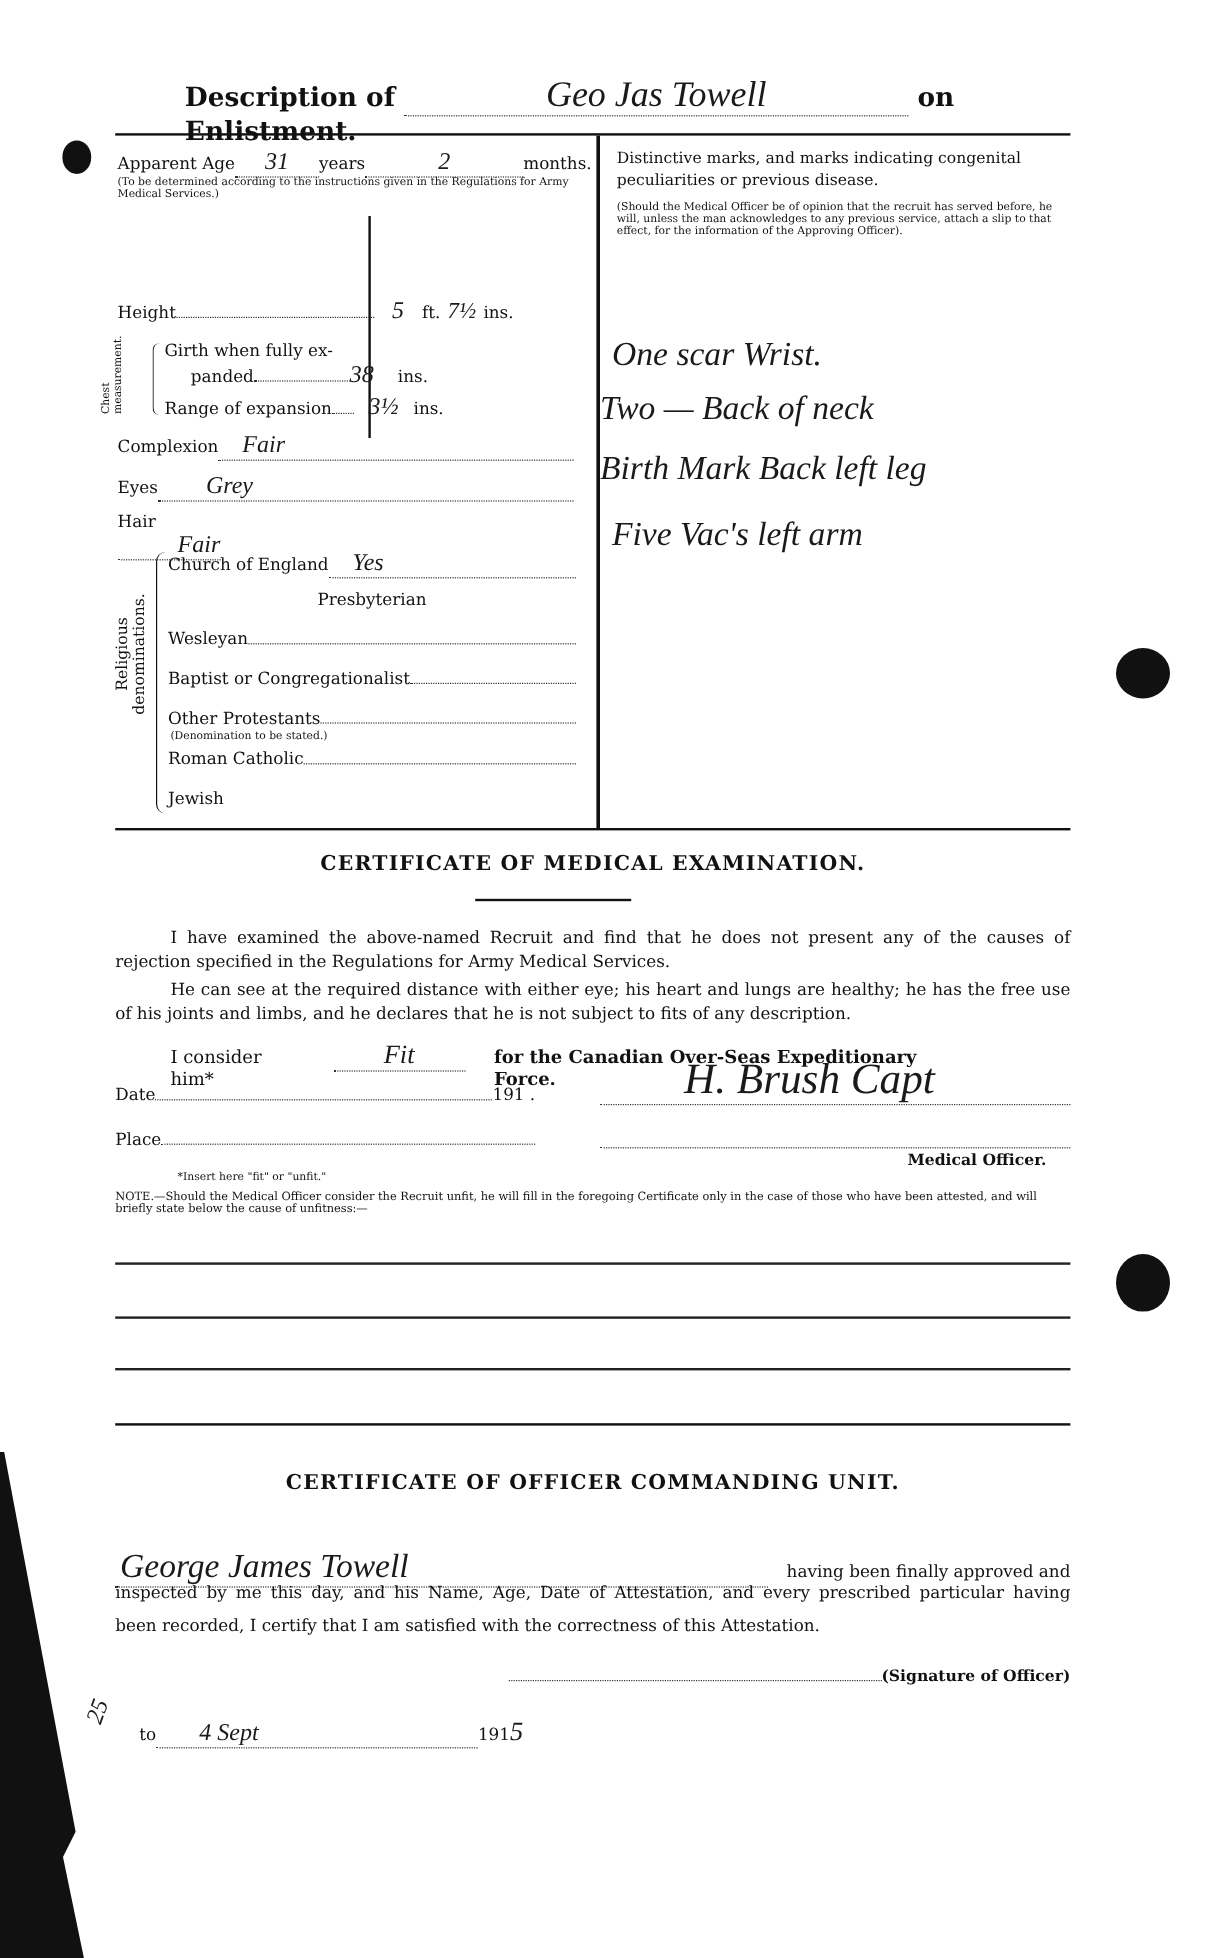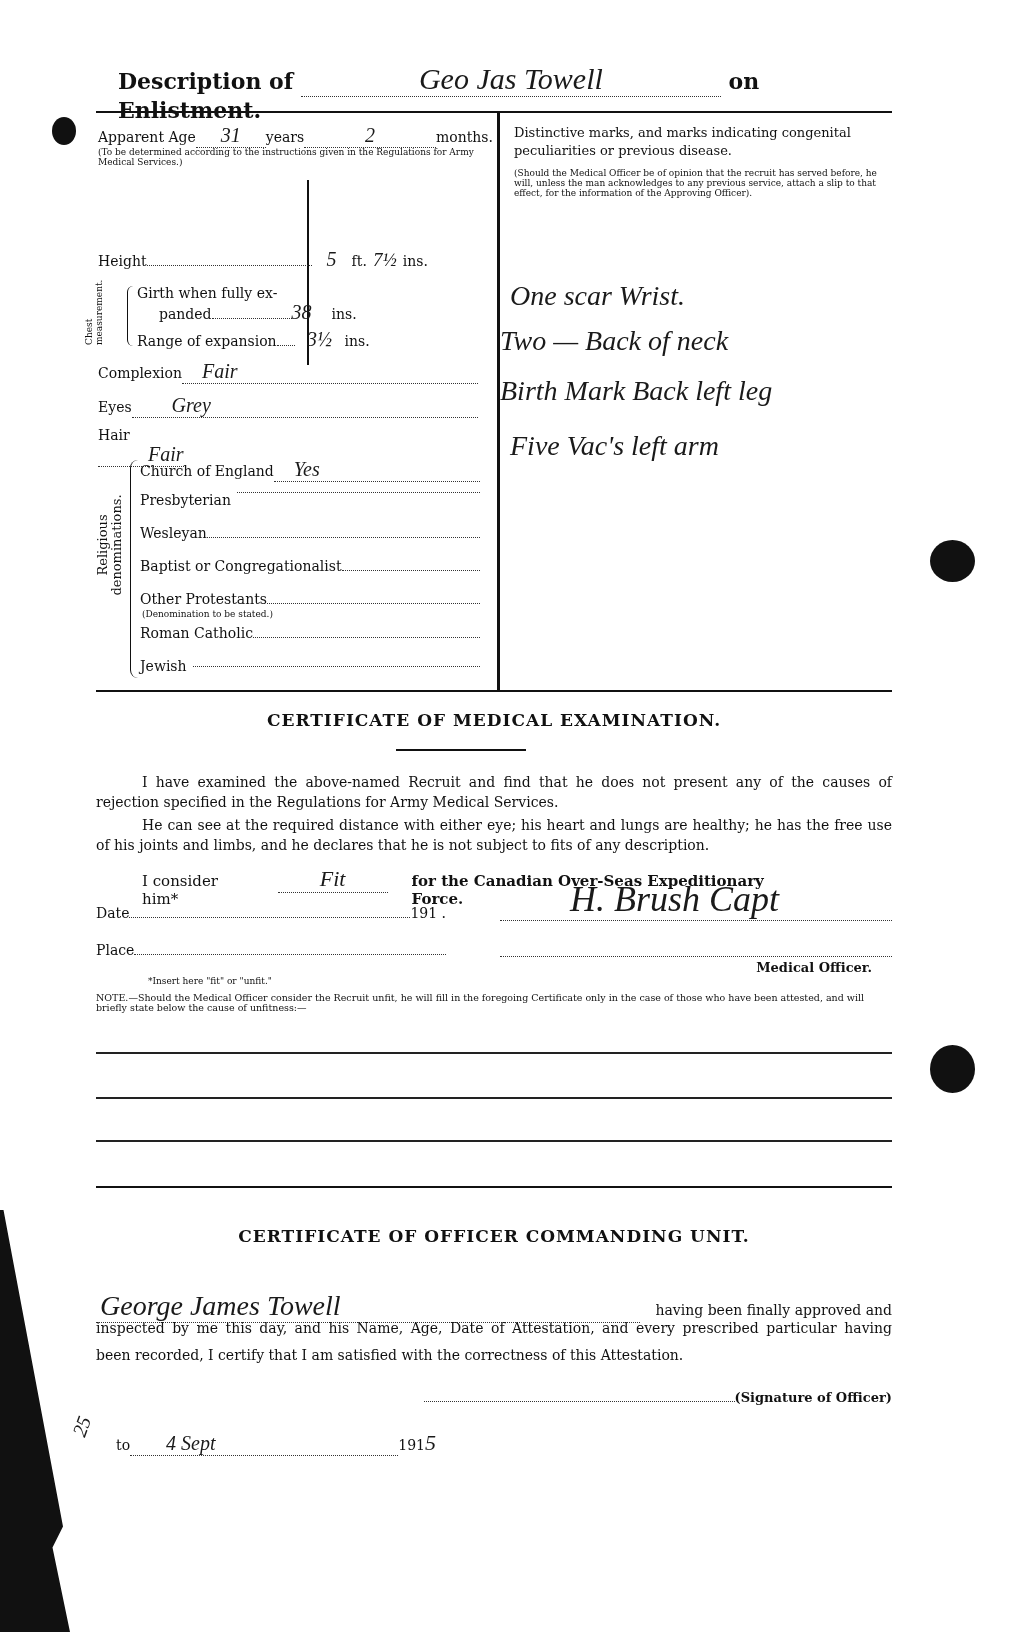--- a/index.html
+++ b/index.html
@@ -4,21 +4,21 @@
 <style>
   html, body { margin:0; padding:0; }
   body { width:1013px; height:1632px; background:#ffffff; position:relative; overflow:hidden;
          font-family:"DejaVu Serif", "Liberation Serif", serif; color:#111; }
   .abs { position:absolute; }
   .hand { font-family:"Liberation Serif", serif; font-style:italic; color:#1a1a1a; }
   .dots { border-bottom:1.5px dotted #333; }
   .rule { background:#111; height:2px; }
   .small { font-size:9px; line-height:10px; }
   .lbl { font-size:14px; }
-  .title { font-weight:bold; font-size:22px; }
+  .title { font-weight:bold; font-size:22px;margin-left:36px; }
   .cert-title { font-weight:bold; font-size:17px; letter-spacing:1px; }
   .body-txt { font-size:14px; line-height:20px; }
   .blot { background:#111; border-radius:50%; }
 </style>
 </head>
 <body>
 
 <div class="abs blot" style="left:52px;top:117px;width:24px;height:28px;"></div>
 <div class="abs blot" style="left:930px;top:540px;width:45px;height:42px;"></div>
 <div class="abs blot" style="left:930px;top:1045px;width:45px;height:48px;"></div>
@@ -85,42 +85,42 @@
   <span class="dots hand" style="flex:1;font-size:20px;padding-left:50px;">Fair</span>
 </div>
 
 <div class="abs" style="left:96px;top:600px;width:110px;font-size:13px;line-height:14px;transform:rotate(-90deg);transform-origin:left top;text-align:center;">Religious denominations.</div>
 <div class="abs" style="left:130px;top:460px;width:8px;height:218px;border-left:1.5px solid #111;border-radius:8px 0 0 8px;"></div>
 
 <div class="abs lbl" style="left:140px;top:458px;width:340px;display:flex;align-items:baseline;">
   <span>Church of England</span>
   <span class="dots hand" style="flex:1;font-size:20px;padding-left:20px;">Yes</span>
 </div>
-<div class="abs lbl" style="left:140px;top:492px;width:340px;display:flex;align-items:flex-start;">
+<div class="abs lbl" style="left:140px;top:492px;width:340px;display:flex;align-items:center;flex-direction:column;">
   <span>Presbyterian</span>
   <span class="dots" style="flex:1;margin-left:6px;"></span>
 </div>
 <div class="abs lbl" style="left:140px;top:525px;width:340px;display:flex;align-items:baseline;">
   <span>Wesleyan</span>
   <span class="dots" style="flex:1;"></span>
 </div>
 <div class="abs lbl" style="left:140px;top:558px;width:340px;display:flex;align-items:baseline;">
   <span>Baptist or Congregationalist</span>
   <span class="dots" style="flex:1;"></span>
 </div>
 <div class="abs lbl" style="left:140px;top:591px;width:340px;display:flex;align-items:baseline;">
   <span>Other Protestants</span>
   <span class="dots" style="flex:1;"></span>
 </div>
 <div class="abs small" style="left:142px;top:609px;">(Denomination to be stated.)</div>
 <div class="abs lbl" style="left:140px;top:625px;width:340px;display:flex;align-items:baseline;">
   <span>Roman Catholic</span>
   <span class="dots" style="flex:1;"></span>
 </div>
-<div class="abs lbl" style="left:140px;top:658px;width:340px;display:flex;align-items:center;">
+<div class="abs lbl" style="left:140px;top:658px;width:340px;display:flex;align-items:flex-start;flex-direction:column;">
   <span>Jewish</span>
   <span class="dots" style="flex:1;margin-left:6px;"></span>
 </div>
 
 <div class="abs" style="left:514px;top:124px;width:380px;font-size:13px;line-height:18px;">Distinctive marks, and marks indicating congenital peculiarities or previous disease.</div>
 <div class="abs small" style="left:514px;top:168px;width:380px;">(Should the Medical Officer be of opinion that the recruit has served before, he will, unless the man acknowledges to any previous service, attach a slip to that effect, for the information of the Approving Officer).</div>
 <div class="abs hand" style="left:510px;top:280px;font-size:28px;">One scar Wrist.</div>
 <div class="abs hand" style="left:500px;top:325px;font-size:28px;">Two — Back of neck</div>
 <div class="abs hand" style="left:500px;top:375px;font-size:28px;">Birth Mark Back left leg</div>
 <div class="abs hand" style="left:510px;top:430px;font-size:28px;text-align:right;">Five Vac's left arm</div>

